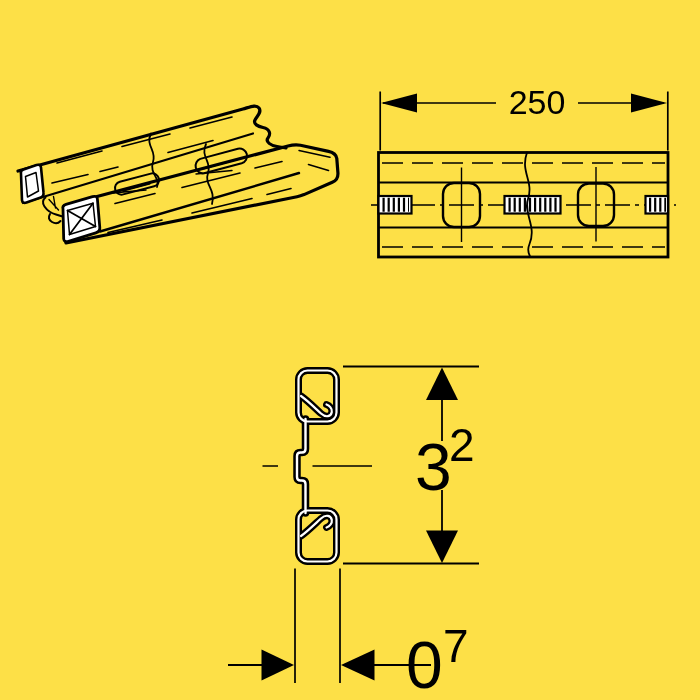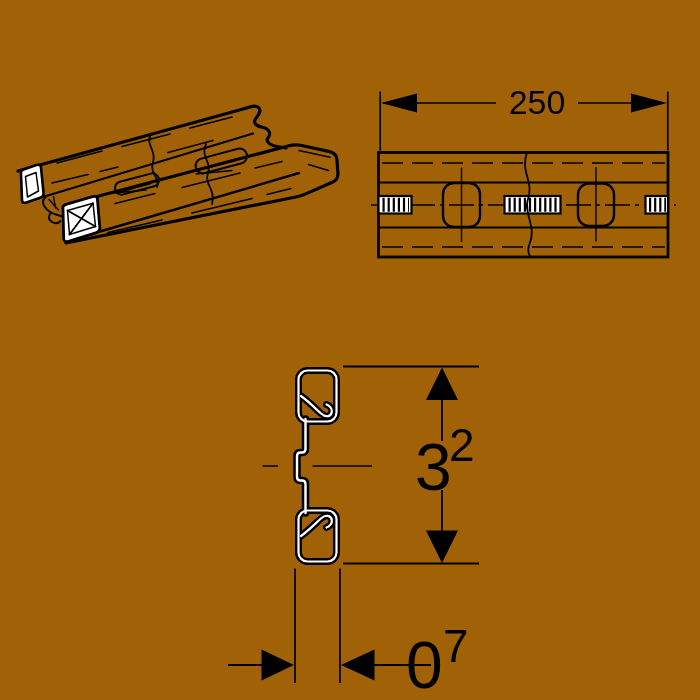--- a/index.html
+++ b/index.html
@@ -1,16 +1,16 @@
 <!DOCTYPE html>
 <html><head>
 <meta charset="utf-8">
 <style>
   html,body{margin:0;padding:0;background:#fff;}
-  .canvas{width:700px;height:700px;background:#a16207;position:relative;overflow:hidden;}
+  .canvas{width:700px;height:700px;background:#fde047;position:relative;overflow:hidden;}
   svg{display:block;}
   .dim-sm{font-family:"Liberation Sans",sans-serif;font-size:34px;fill:#000;stroke:none;}
   .dim-lg{font-family:"Liberation Sans",sans-serif;font-size:66px;fill:#000;stroke:none;}
   .dim-md{font-family:"Liberation Sans",sans-serif;font-size:46px;fill:#000;stroke:none;}
   .arrow{fill:#000;stroke:none;}
   .w{stroke:#fff;}
 </style>
 </head>
 <body>
 

